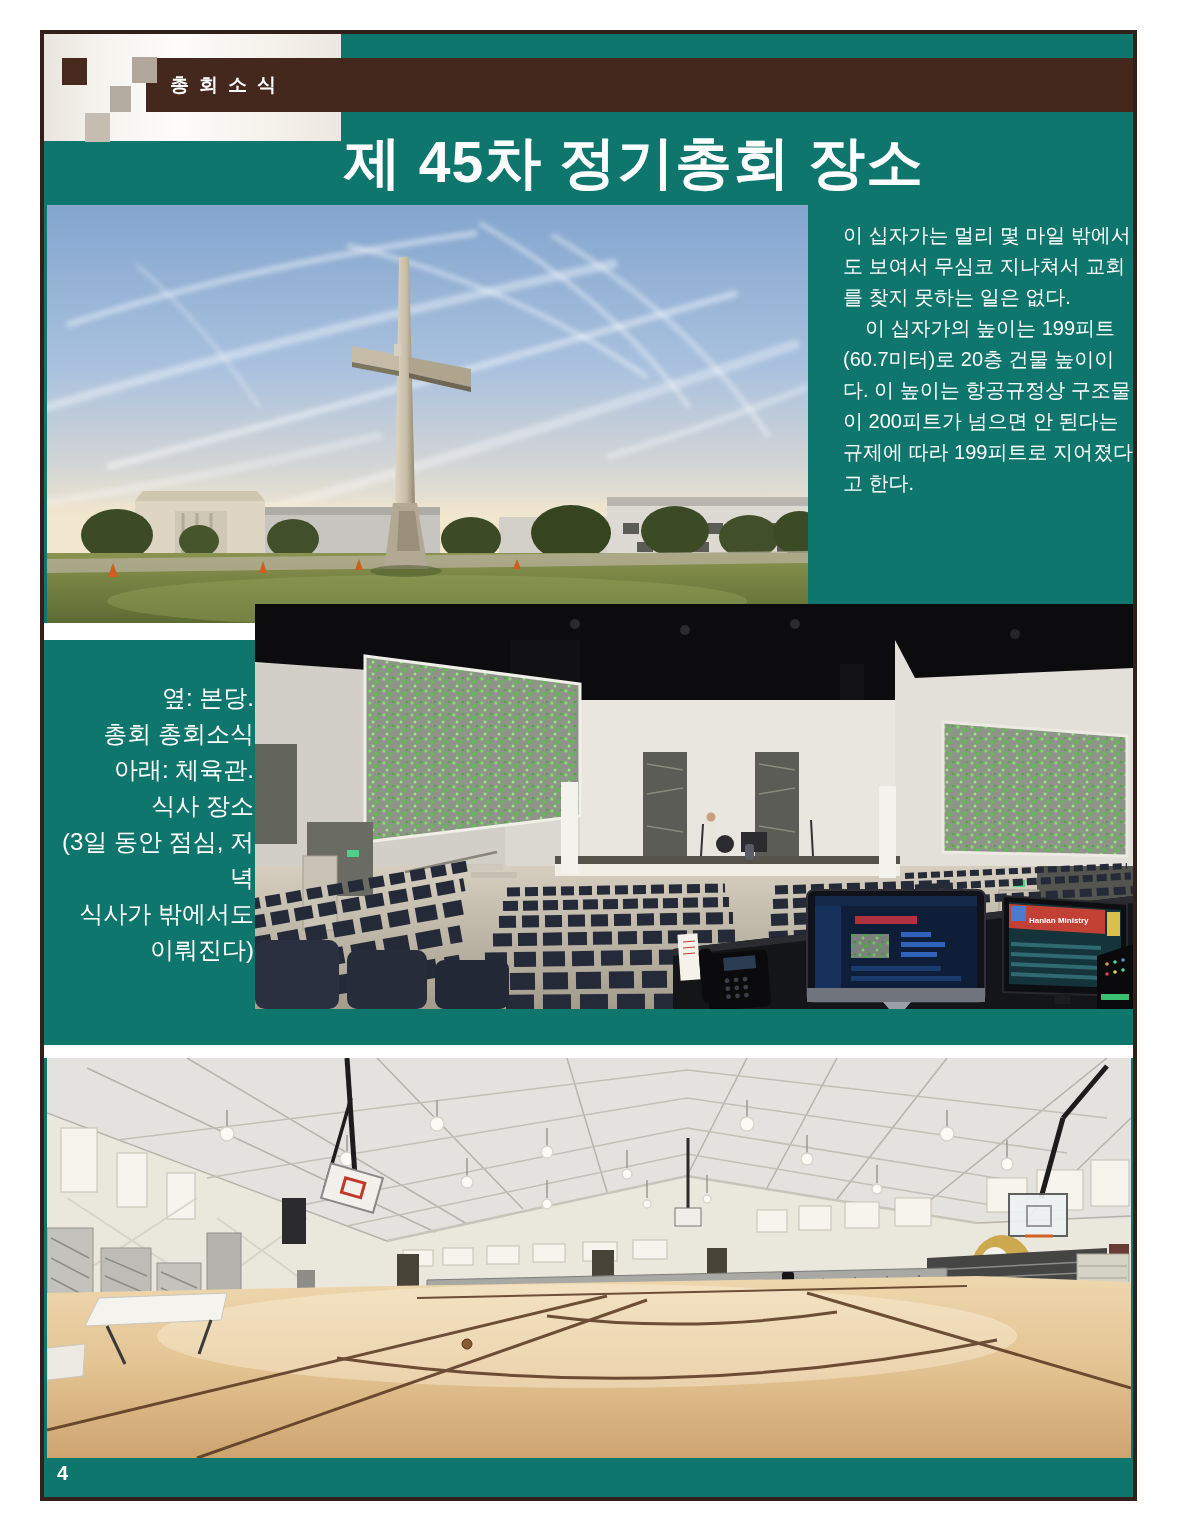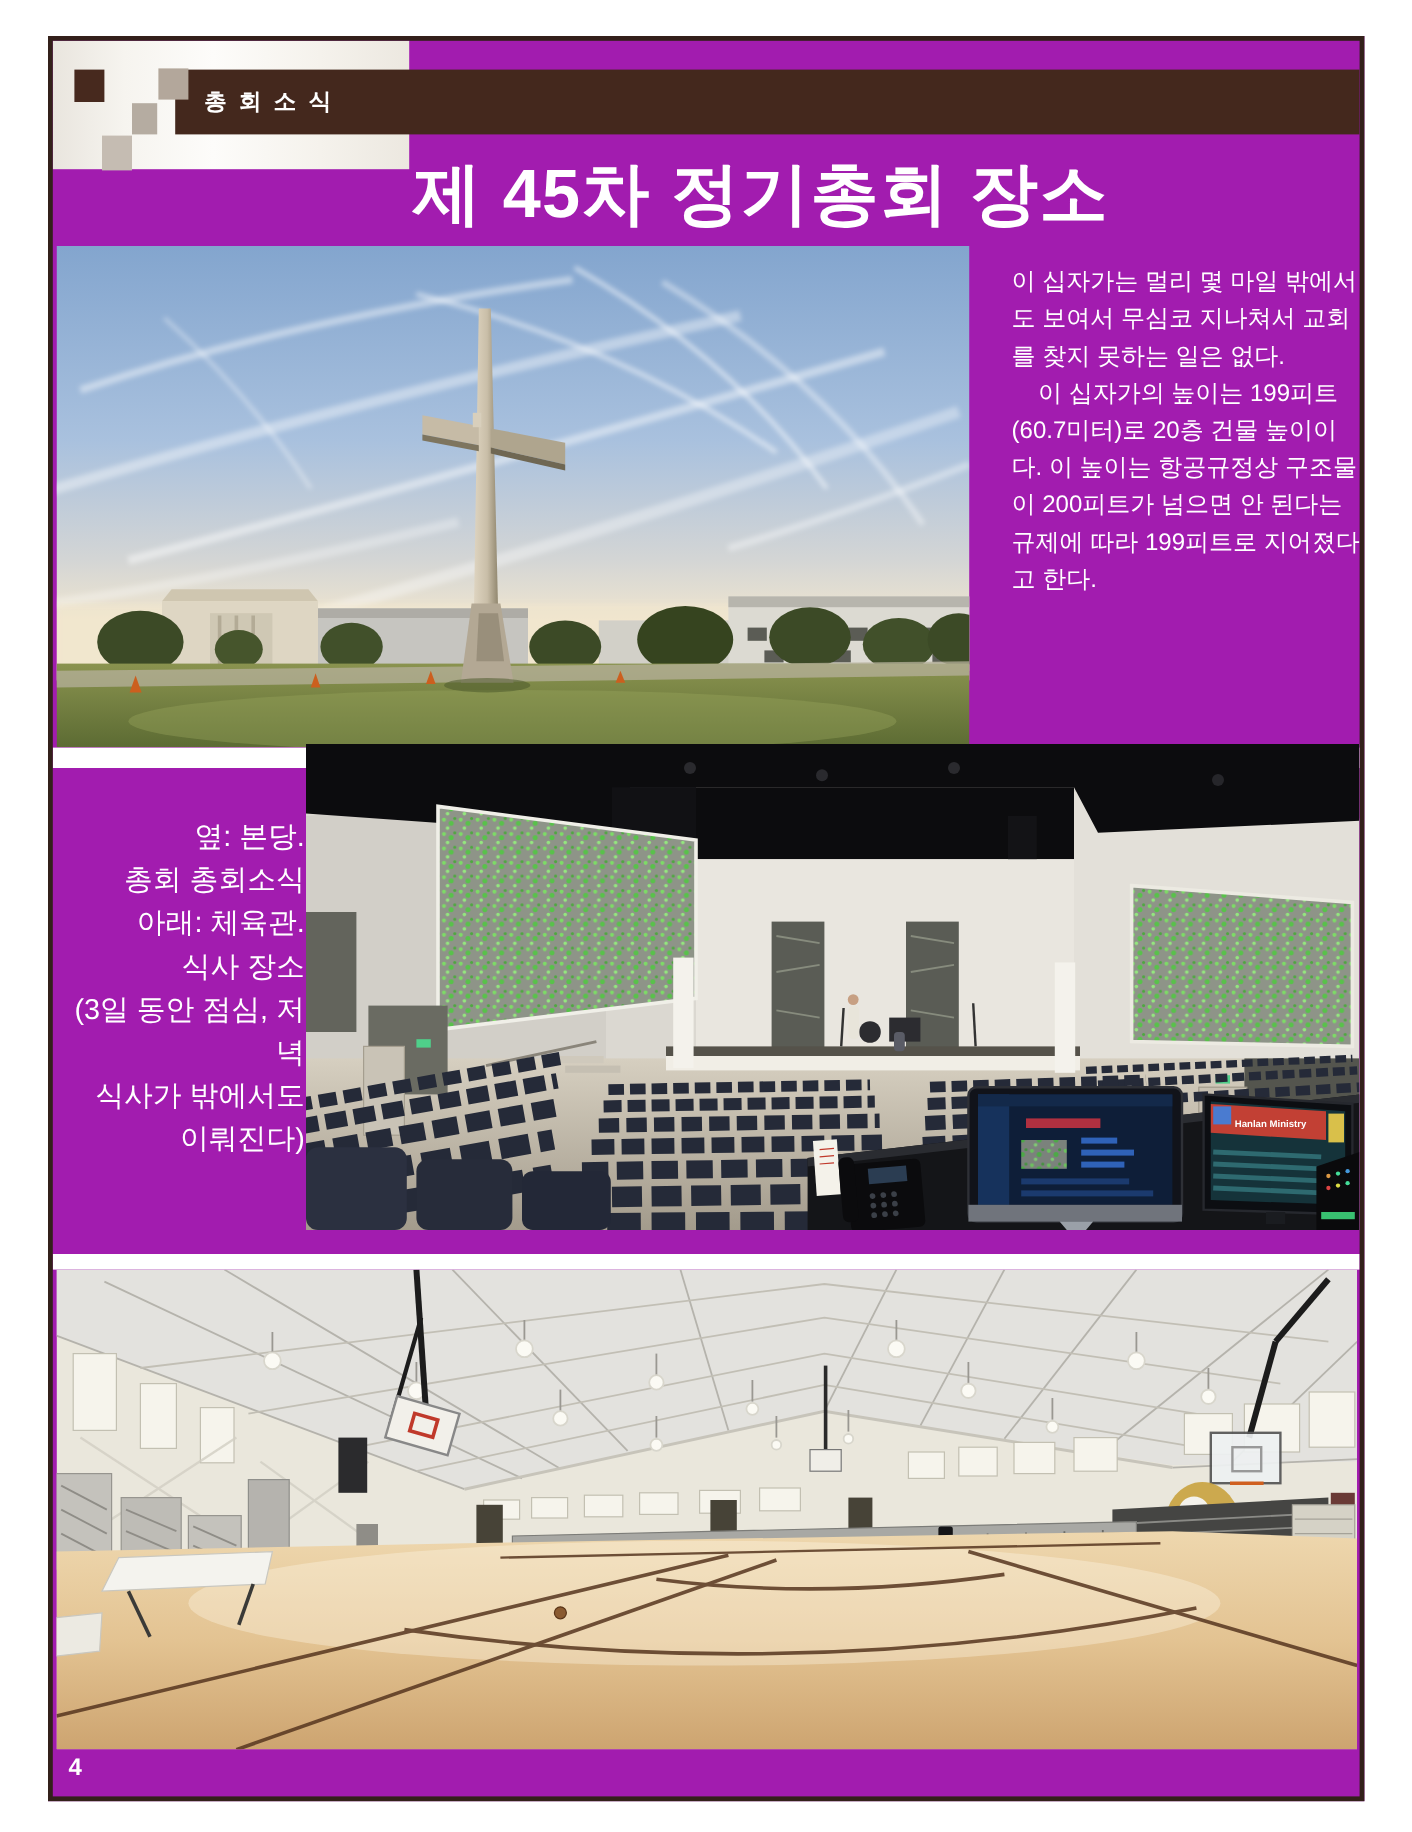--- a/index.html
+++ b/index.html
@@ -1,19 +1,19 @@
 <!DOCTYPE html>
 <html><head>
 <meta charset="utf-8">
 <style>
   * { margin:0; padding:0; box-sizing:border-box; }
   html,body { width:1177px; height:1527px; background:#ffffff; font-family:"Liberation Sans", sans-serif; }
   .page {
     position:absolute; left:40px; top:30px; width:1097px; height:1471px;
-    border:4px solid #33201a; background:#a21caf; overflow:hidden;
+    border:4px solid #33201a; background:#0f766e; overflow:hidden;
   }
   
   .white-block {
     position:absolute; left:0; top:0; width:297px; height:107px;
     background:linear-gradient(90deg,#e9e5de 0%,#f6f4ef 20%,#fdfcfa 45%,#f5f2ec 75%,#ece8e0 100%);
   }
   .sq { position:absolute; }
   .sq-brown { left:18px; top:24px; width:25px; height:27px; background:#47291e; }
   .sq-a { left:88px; top:23px; width:25px; height:26px; background:#b3a79b; z-index:3; }
   .sq-b { left:66px; top:52px; width:21px; height:26px; background:#b5aca1; }
@@ -27,21 +27,21 @@
   }
   .page-title {
     position:absolute; left:290px; top:97px; width:600px; height:62px; z-index:2;
     color:#ffffff; font-size:57px; font-weight:bold; letter-spacing:1px;
     text-align:center; line-height:62px; white-space:nowrap;
   }
   
   .photo { position:absolute; overflow:hidden; }
   .photo svg { display:block; width:100%; height:100%; }
   .photo-cross { left:3px; top:171px; width:761px; height:418px; }
-  .photo-sanctuary { left:211px; top:586px; width:878px; height:405px; }
+  .photo-sanctuary { left:211px; top:570px; width:878px; height:405px; }
   .photo-gym { left:3px; top:1024px; width:1084px; height:400px; }
   
   .article {
     position:absolute; left:799px; top:186px; width:292px;
     color:#ffffff; font-size:20px; line-height:31px;
   }
   .article p { margin:0; }
   .article p.indent { text-indent:22px; }
   .caption {
     position:absolute; left:8px; top:646px; width:202px;

